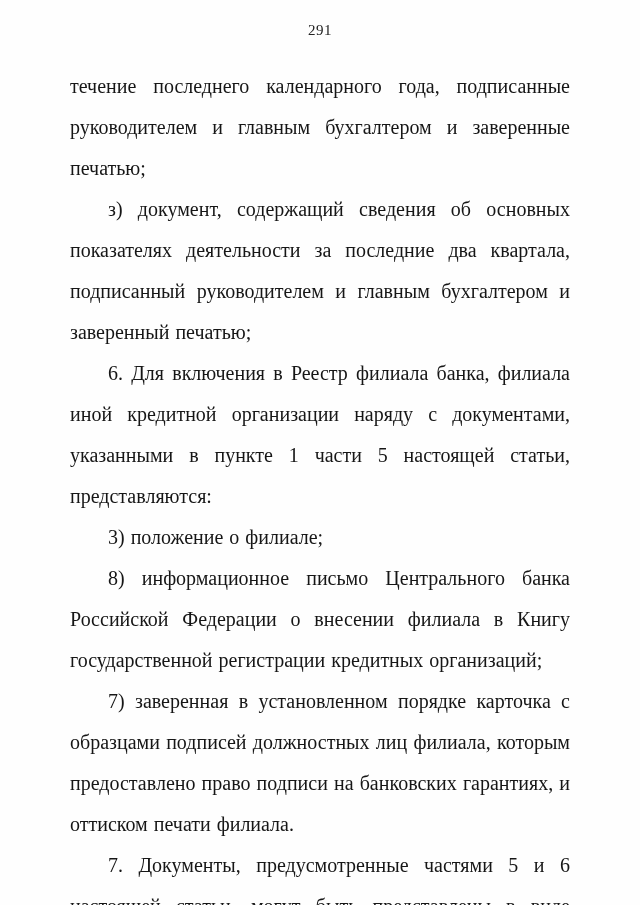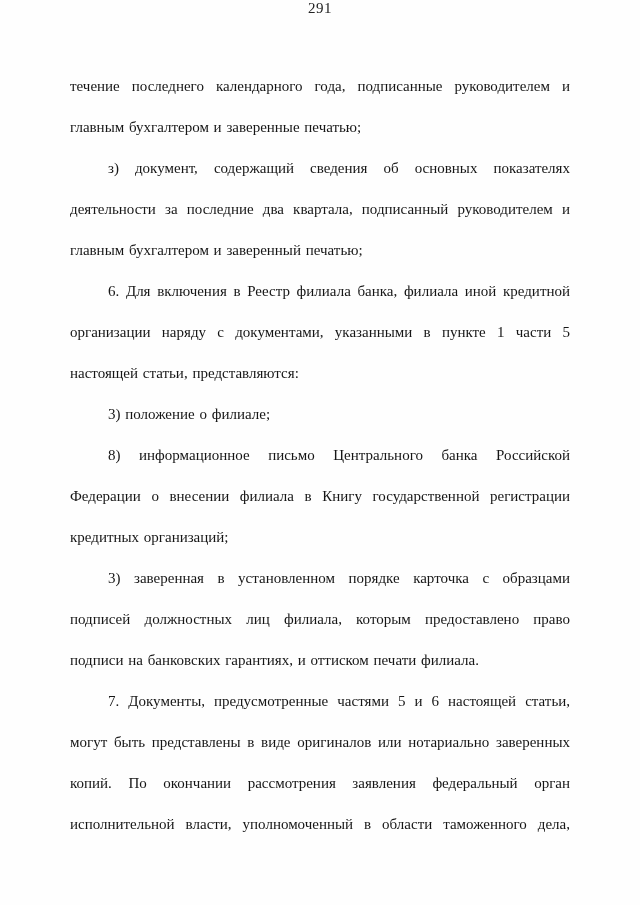--- a/index.html
+++ b/index.html
@@ -13,34 +13,35 @@
     height: 905px;
     margin: 0 auto;
     background: #fefefe;
     color: #1b1b1b;
     font-family: "Liberation Serif", "DejaVu Serif", serif;
     overflow: hidden;
     box-sizing: border-box;
   }
   .page-number {
     margin: 0;
+    padding-top: 22px;
     text-align: center;
     font-size: 15px;
     letter-spacing: 0.5px;
     color: #222;
   }
   .doc-body {
     position: absolute;
     top: 66px;
     left: 70px;
     width: 500px;
   }
   .para {
     margin: 0;
-    font-size: 15px;
+    font-size: 20px;
     line-height: 41px;
     text-align: justify;
     word-spacing: 1px;
     color: #161616;
   }
   .para.indent {
     text-indent: 38px;
   }
   .para.justify-last {
     text-align-last: justify;
@@ -50,16 +51,16 @@
 <body>
 
 <div class="page">
   <p class="page-number">291</p>
   <div class="doc-body">
       <p class="para">течение последнего календарного года, подписанные руководителем и главным бухгалтером и заверенные печатью;</p>
       <p class="para indent">з) документ, содержащий сведения об основных показателях деятельности за последние два квартала, подписанный руководителем и главным бухгалтером и заверенный печатью;</p>
       <p class="para indent">6. Для включения в Реестр филиала банка, филиала иной кредитной организации наряду с документами, указанными в пункте 1 части 5 настоящей статьи, представляются:</p>
       <p class="para indent">3) положение о филиале;</p>
       <p class="para indent">8) информационное письмо Центрального банка Российской Федерации о внесении филиала в Книгу государственной регистрации кредитных организаций;</p>
-      <p class="para indent">3) заверенная в установленном порядке карточка с образцами подписей должностных лиц филиала, которым предоставлено право подписи на банковских гарантиях, и оттиском печати филиала.</p>
+      <p class="para indent">7) заверенная в установленном порядке карточка с образцами подписей должностных лиц филиала, которым предоставлено право подписи на банковских гарантиях, и оттиском печати филиала.</p>
       <p class="para indent justify-last">7. Документы, предусмотренные частями 5 и 6 настоящей статьи, могут быть представлены в виде оригиналов или нотариально заверенных копий. По окончании рассмотрения заявления федеральный орган исполнительной власти, уполномоченный в области таможенного дела,</p>
     </div>
 </div>
 
 </body></html>

